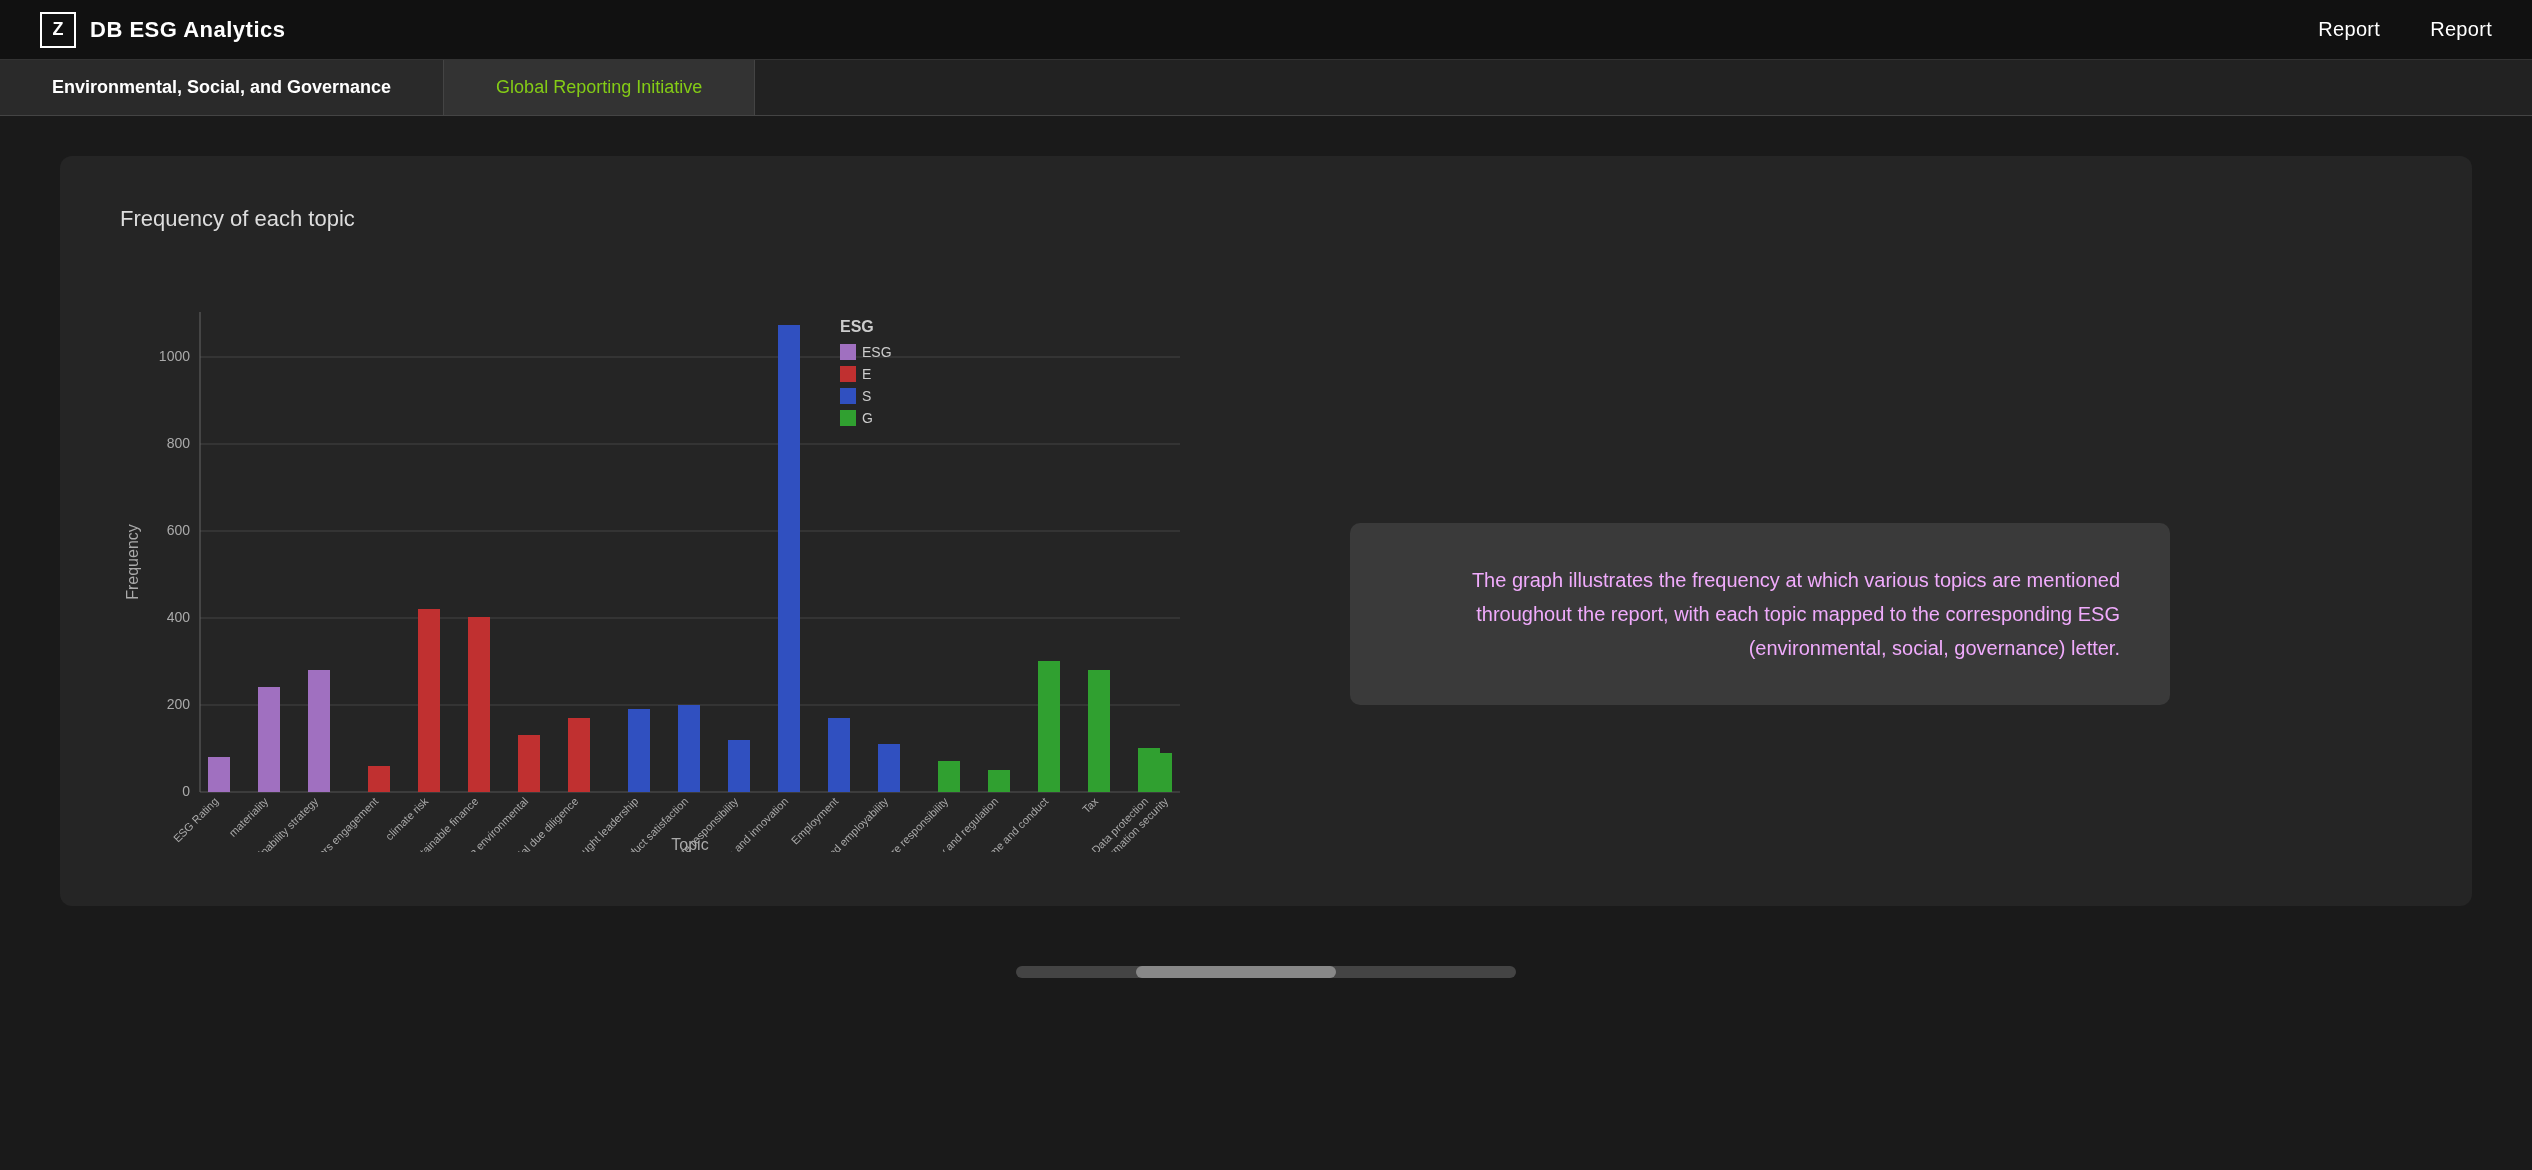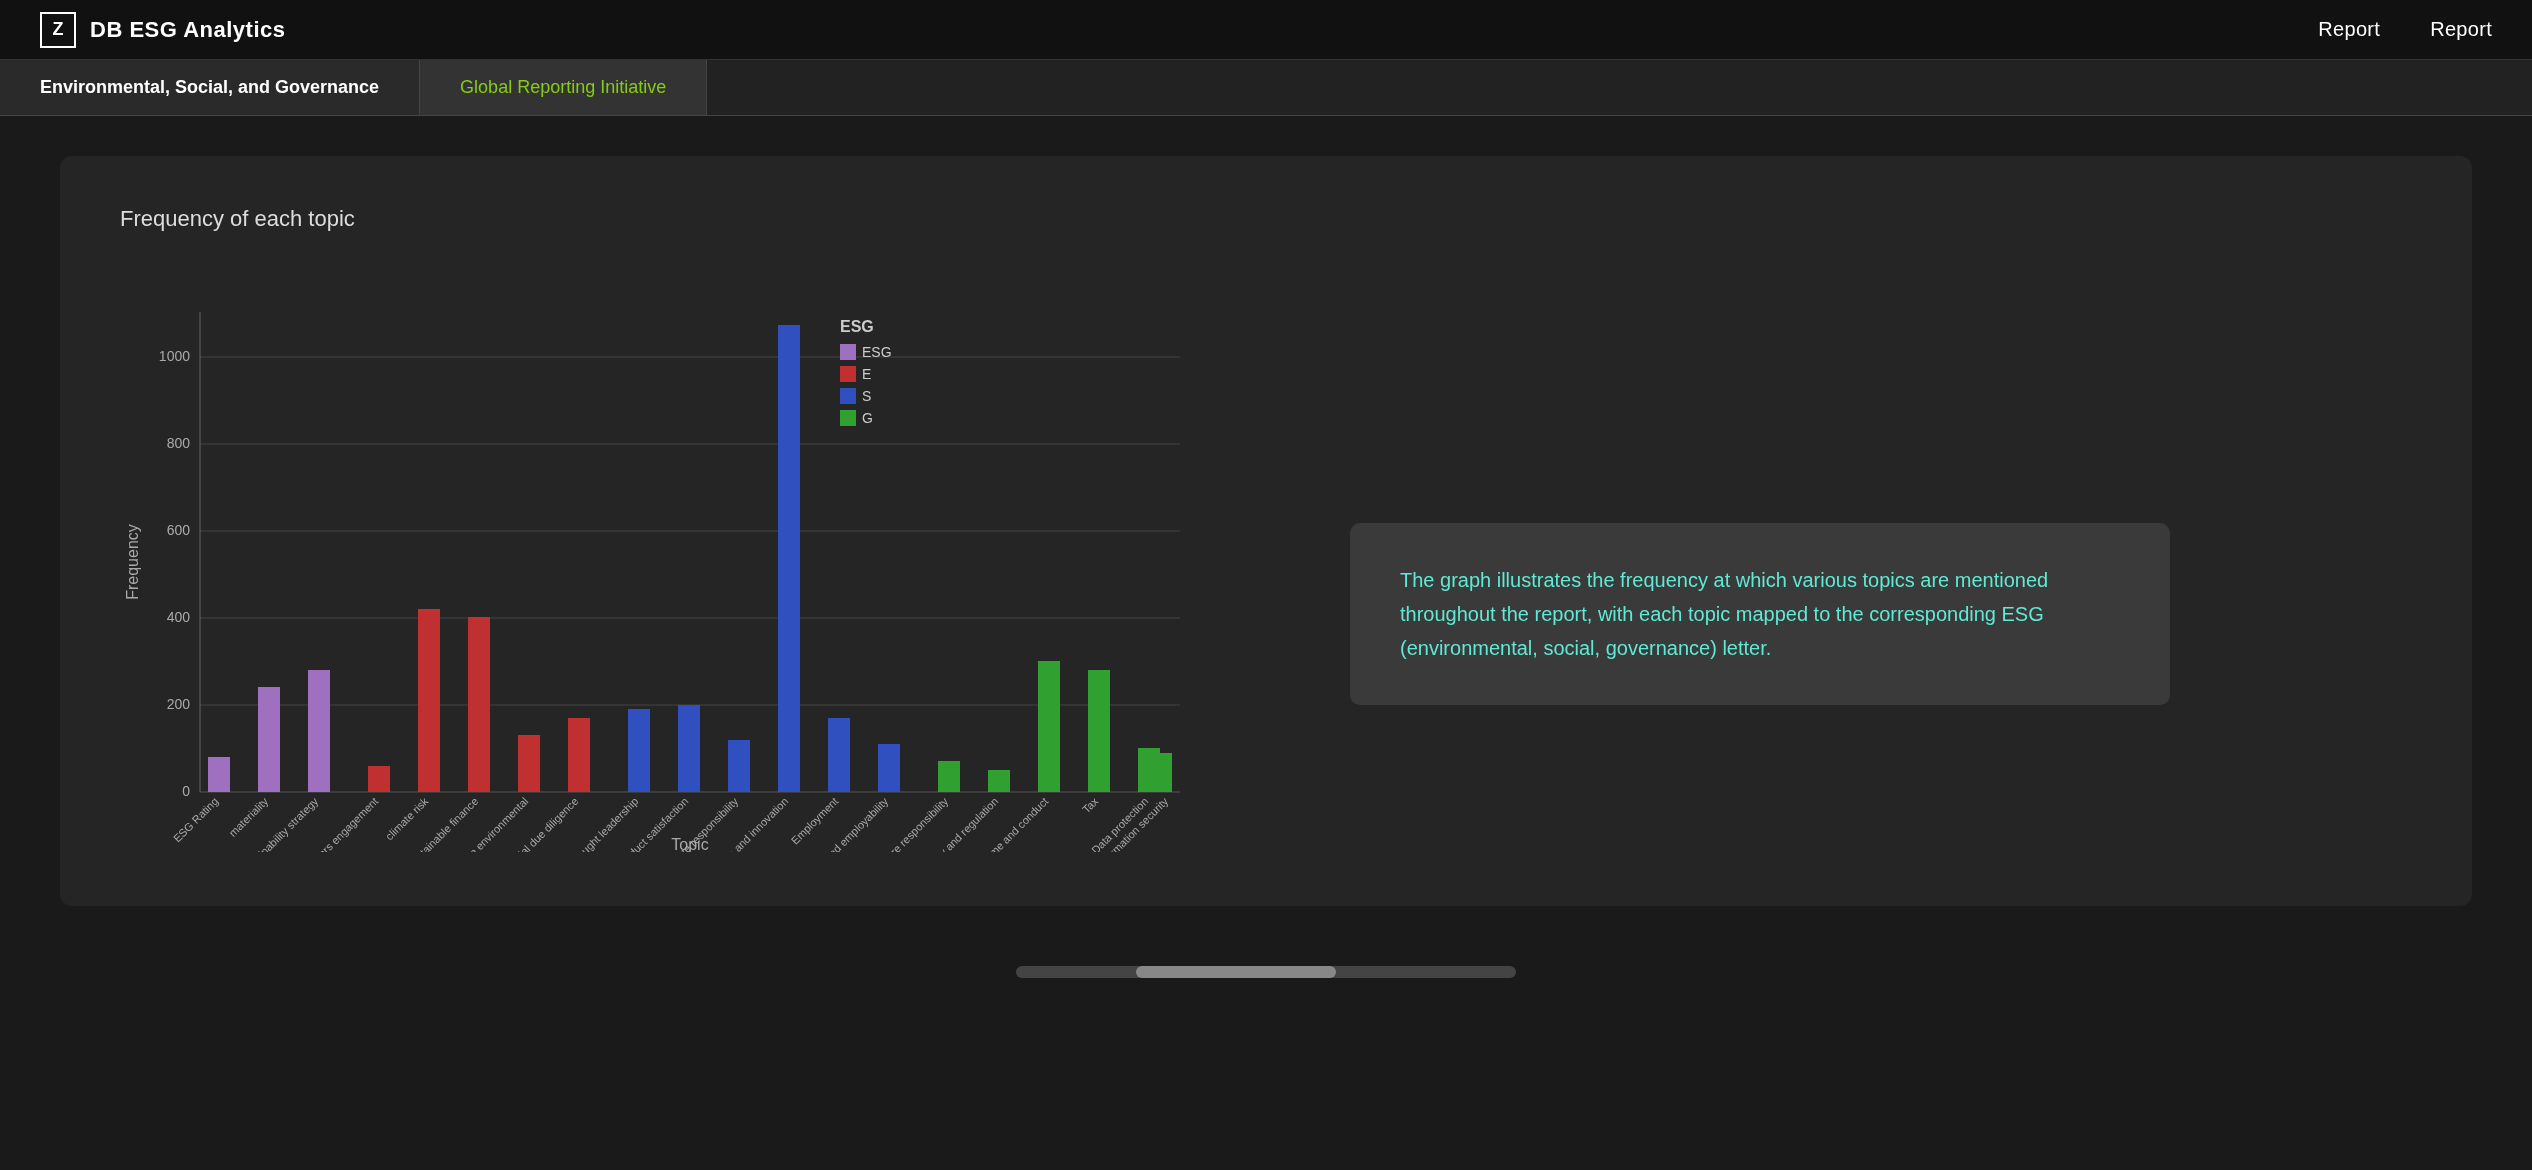--- a/index.html
+++ b/index.html
@@ -55,21 +55,21 @@
     }
 
     
     #tabs {
       display: flex;
       background: #222;
       height: 56px;
       border-bottom: 1px solid #444;
     }
     .tab {
-      padding: 0 40px;
+      padding: 0 52px;
       display: flex;
       align-items: center;
       font-size: 18px;
       cursor: pointer;
       border-right: 1px solid #444;
     }
     .tab.active {
       background: #2a2a2a;
       font-weight: 600;
     }
@@ -108,24 +108,25 @@
     }
 
     
     #description-box {
       flex: 1;
       background: #3a3a3a;
       border-radius: 10px;
       padding: 40px 50px;
       font-size: 20px;
       line-height: 1.7;
-      color: #5eead4;
+      color: #f0abfc;
       max-width: 820px;
       align-self: center;
       margin-top: 100px;
+      text-align: right;
     }
 
     
     #scrollbar-area {
       display: flex;
       justify-content: center;
       padding: 20px 0 10px;
     }
     #scrollbar-track {
       background: #444;

